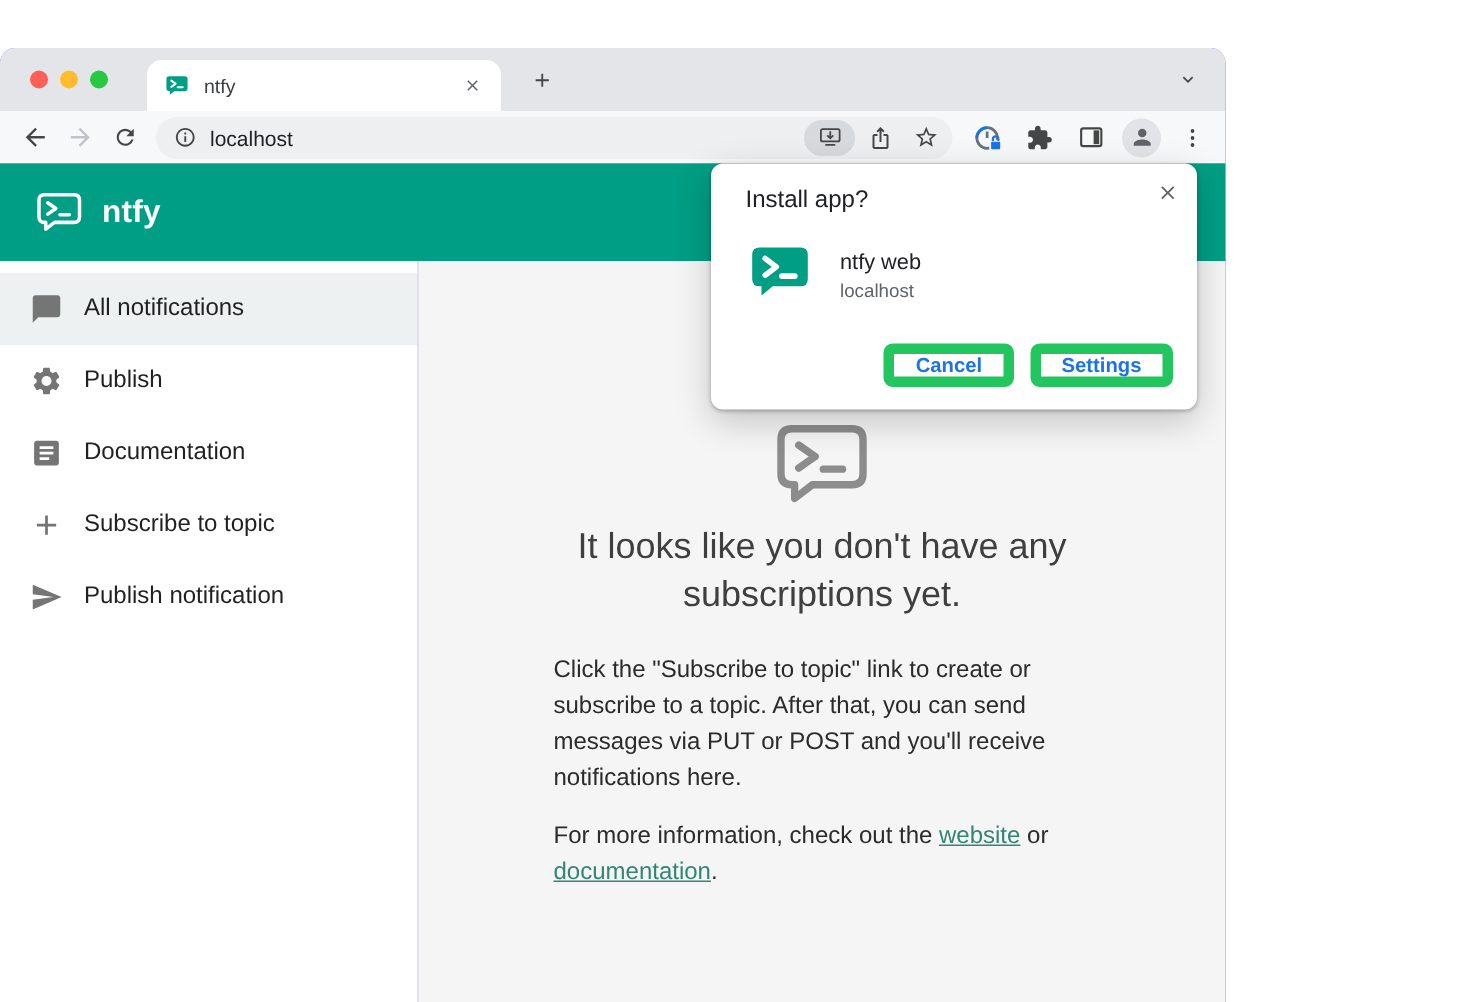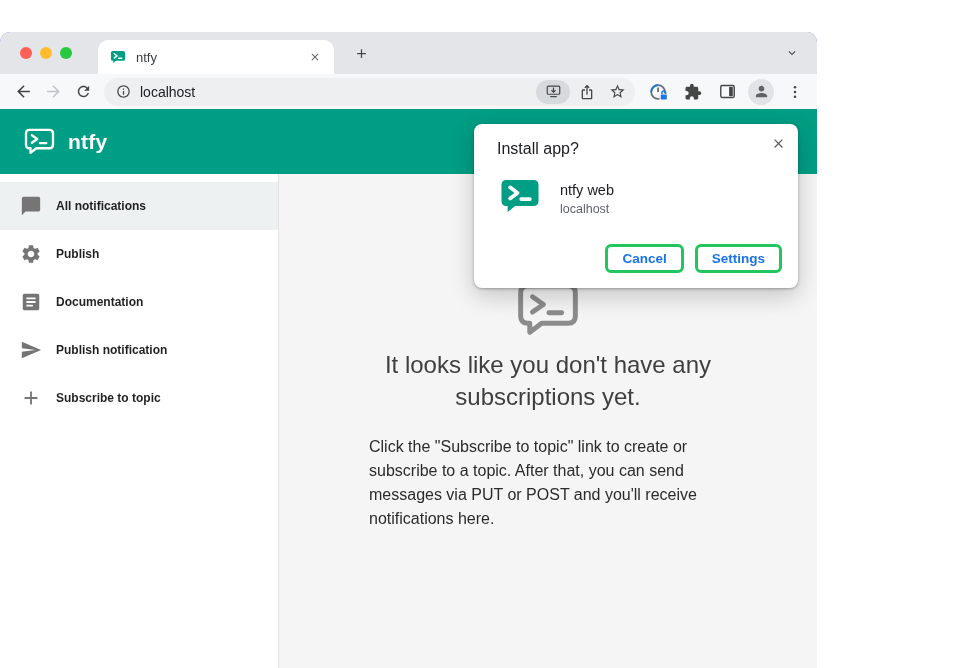--- a/index.html
+++ b/index.html
@@ -41,41 +41,41 @@
   .signin { font-size:14px; font-weight:bold; letter-spacing:.6px; color:#fff; background:none; border:none; padding:8px 8px; font-family:inherit; }
   .signup { font-size:14px; font-weight:normal; letter-spacing:.6px; color:#fff; background:none;
             border:1px solid rgba(255,255,255,.85); border-radius:4px; padding:9px 17px; font-family:inherit; }
 
   
   .content { display:flex; height:526px; }
   .sidebar { width:279px; background:#fff; border-right:1px solid #e2e2e2; padding-top:8px; }
   .side-item { height:48px; display:flex; align-items:center; padding-left:20px; cursor:pointer; }
   .side-item.selected { background:#edf1f2; }
   .side-icon { width:22px; height:22px; color:#757575; flex:none; }
-  .side-label { font-size:12px; color:rgba(0,0,0,.87); margin-left:14px;font-weight:bold; }
+  .side-label { font-size:16px; color:rgba(0,0,0,.87); margin-left:14px; }
 
   .main { flex:1; display:flex; flex-direction:column; align-items:center; padding-top:108px; background:#f5f5f5; }
   .empty-logo { color:#8c8c8c; }
   .empty-title { margin-top:12px; font-size:24px; line-height:1.35; color:#3f3f3f; text-align:center; max-width:380px; font-weight:normal; }
   .empty-p { margin-top:21px; width:358px; font-size:16px; line-height:24px; color:#2b2b2b; }
   .empty-p.second { margin-top:15px; }
   .tlink { color:#338574; text-decoration:underline; cursor:pointer; }
 
   
-  .dialog { position:absolute; left:474px; top:92px; width:324px; background:#fff; border-radius:8px;
+  .dialog { position:absolute; left:474px; top:77px; width:324px; background:#fff; border-radius:8px;
             box-shadow:0 1px 3px rgba(0,0,0,.3), 0 8px 24px rgba(0,0,0,.2); padding:16px 16px 15px 23px; z-index:50; }
   .dlg-title { font-size:16px; color:#202124; font-weight:normal; }
   .dlg-close { position:absolute; top:9px; right:10px; width:20px; height:20px; color:#5f6368;
                display:flex; align-items:center; justify-content:center; background:none; border:none; }
   .dlg-app { display:flex; align-items:flex-end; margin-top:18px; margin-left:2px; }
   .dlg-app-text { margin-left:19px; padding-top:2px; }
   .dlg-app-name { font-size:14.5px; color:#202124; }
   .dlg-app-origin { font-size:12.5px; color:#5f6368; margin-top:4px; }
   .dlg-buttons { display:flex; justify-content:flex-end; gap:11px; margin-top:28px; }
-  .dlg-btn { min-width:69px; height:29px; background:#fff; border:3px solid #22c55e; border-radius:6px;
+  .dlg-btn { min-width:69px; height:29px; background:#fff; border:7px solid #22c55e; border-radius:6px;
              color:#1a73e8; font-size:13.5px; font-weight:bold; font-family:inherit; padding:0 14px; }
 </style>
 </head>
 <body>
 
 <div class="window">
 
   <div class="tabstrip">
     <div class="lights">
       <span class="light red"></span>
@@ -228,45 +228,46 @@
         <span class="side-icon">
           <svg width="22" height="22" viewBox="0 0 24 24" fill="currentColor">
               <path d="M19 3H5c-1.1 0-2 .9-2 2v14c0 1.1.9 2 2 2h14c1.1 0 2-.9 2-2V5c0-1.1-.9-2-2-2zm-5 14H7v-2h7v2zm3-4H7v-2h10v2zm0-4H7V7h10v2z"></path>
             </svg>
         </span>
         <span class="side-label">Documentation</span>
       </div>
       <div class="side-item">
         <span class="side-icon">
           <svg width="22" height="22" viewBox="0 0 24 24" fill="currentColor">
+              <path d="M19 13h-6v6h-2v-6H5v-2h6V5h2v6h6v2z"></path>
+            </svg>
+        </span>
+        <span class="side-label">Subscribe to topic</span>
+      </div>
+      <div class="side-item">
+        <span class="side-icon">
+          <svg width="22" height="22" viewBox="0 0 24 24" fill="currentColor">
               <path d="M2.01 21L23 12 2.01 3 2 10l15 2-15 2z"></path>
             </svg>
         </span>
         <span class="side-label">Publish notification</span>
-      </div>
-      <div class="side-item">
-        <span class="side-icon">
-          <svg width="22" height="22" viewBox="0 0 24 24" fill="currentColor">
-              <path d="M19 13h-6v6h-2v-6H5v-2h6V5h2v6h6v2z"></path>
-            </svg>
-        </span>
-        <span class="side-label">Subscribe to topic</span>
       </div>
     </div>
 
     <div class="main">
       <span class="empty-logo">
         <svg width="62" height="55" viewBox="0 0 34 30">
             <path d="M6 2 H28 Q32 2 32 6 V18.5 Q32 22.5 28 22.5 H13.5 L7 27.5 V22.5 H6 Q2 22.5 2 18.5 V6 Q2 2 6 2 Z" fill="none" stroke="currentColor" stroke-width="2.7" stroke-linejoin="round"></path>
             <path d="M8.5 8 L14.5 12.2 L8.5 16.4" fill="none" stroke="currentColor" stroke-width="2.7" stroke-linecap="round" stroke-linejoin="round"></path>
             <path d="M17.5 16.8 H24.5" stroke="currentColor" stroke-width="2.7" stroke-linecap="round"></path>
           </svg>
       </span>
       <h2 class="empty-title">It looks like you don't have any subscriptions yet.</h2>
       <p class="empty-p">Click the "Subscribe to topic" link to create or subscribe to a topic. After that, you can send messages via PUT or POST and you'll receive notifications here.</p>
+      <p class="empty-p second"><span>For more information, check out the </span><a class="tlink">website</a><span> or </span><a class="tlink">documentation</a><span>.</span></p>
     </div>
   </div>
 
   <div class="dialog">
     <div class="dlg-title">Install app?</div>
     <button class="dlg-close">
       <svg width="15" height="15" viewBox="0 0 24 24" fill="currentColor">
           <path d="M19 6.41L17.59 5 12 10.59 6.41 5 5 6.41 10.59 12 5 17.59 6.41 19 12 13.41 17.59 19 19 17.59 13.41 12z"></path>
         </svg>
     </button>

